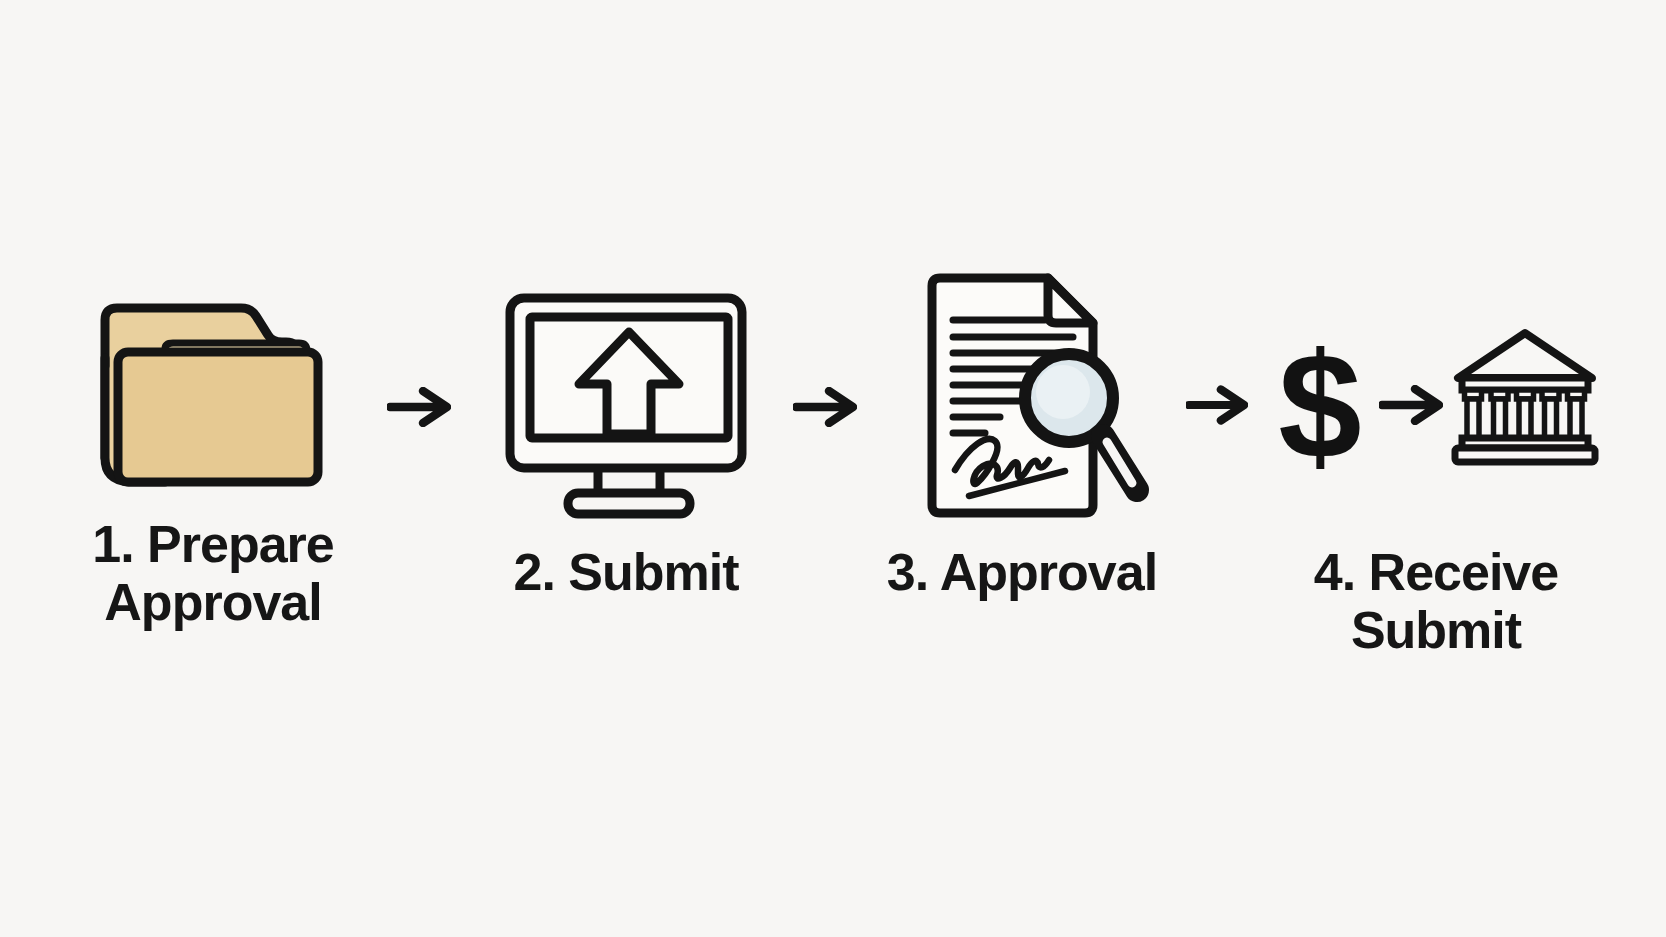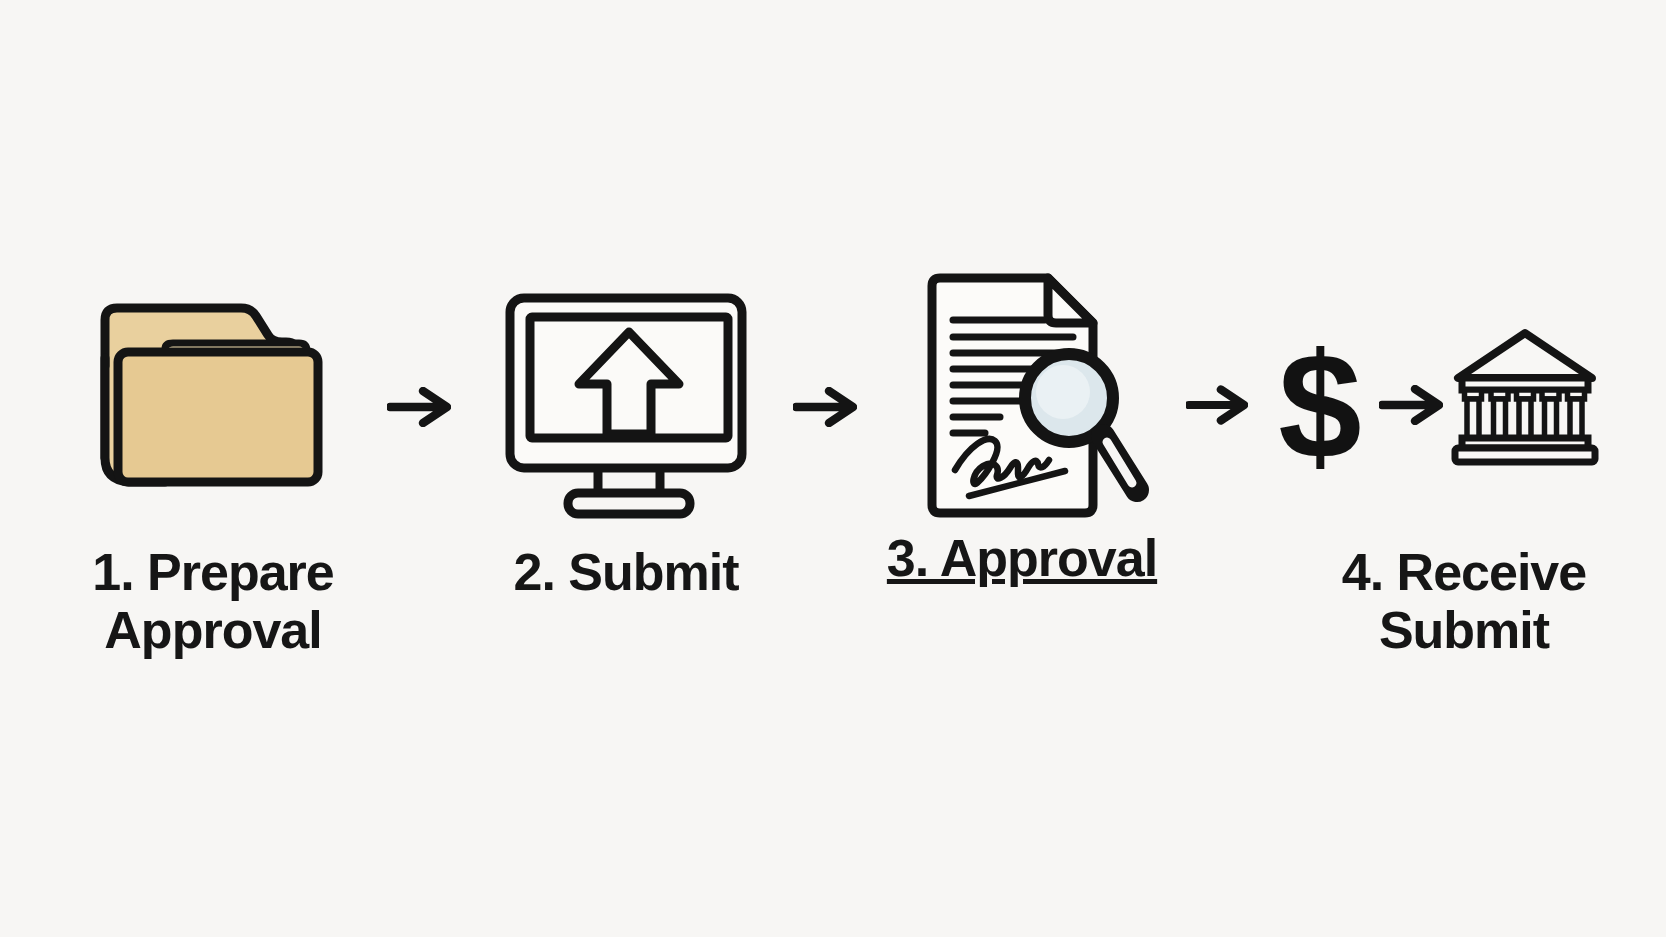--- a/index.html
+++ b/index.html
@@ -129,28 +129,28 @@
       <rect x="74" y="74" width="12" height="39"></rect>
       <rect x="99.5" y="74" width="12" height="39"></rect>
       <rect x="125" y="74" width="12" height="39"></rect>
     </g>
 
     <rect x="17" y="113" width="126" height="10" fill="#f8f7f5" stroke="#141414" stroke-width="7"></rect>
 
     <rect x="10" y="123" width="140" height="14" rx="3" fill="#f8f7f5" stroke="#141414" stroke-width="7"></rect>
   </svg>
 
-  <div class="step-label" style="left:213px;top:543px;">
+  <div class="step-label" style="left:213px;top:515px;">
     <span>1. Prepare</span>
     <span>Approval</span>
   </div>
   <div class="step-label" style="left:626px;top:543px;text-align:right;">
     <span>2. Submit</span>
   </div>
-  <div class="step-label" style="left:1022px;top:529px;text-decoration:underline;">
+  <div class="step-label" style="left:1022px;top:543px;">
     <span>3. Approval</span>
   </div>
-  <div class="step-label" style="left:1436px;top:543px;margin-left:28px;">
+  <div class="step-label" style="left:1436px;top:543px;">
     <span>4. Receive</span>
     <span>Submit</span>
   </div>
 
 </div>
 
 </body></html>

